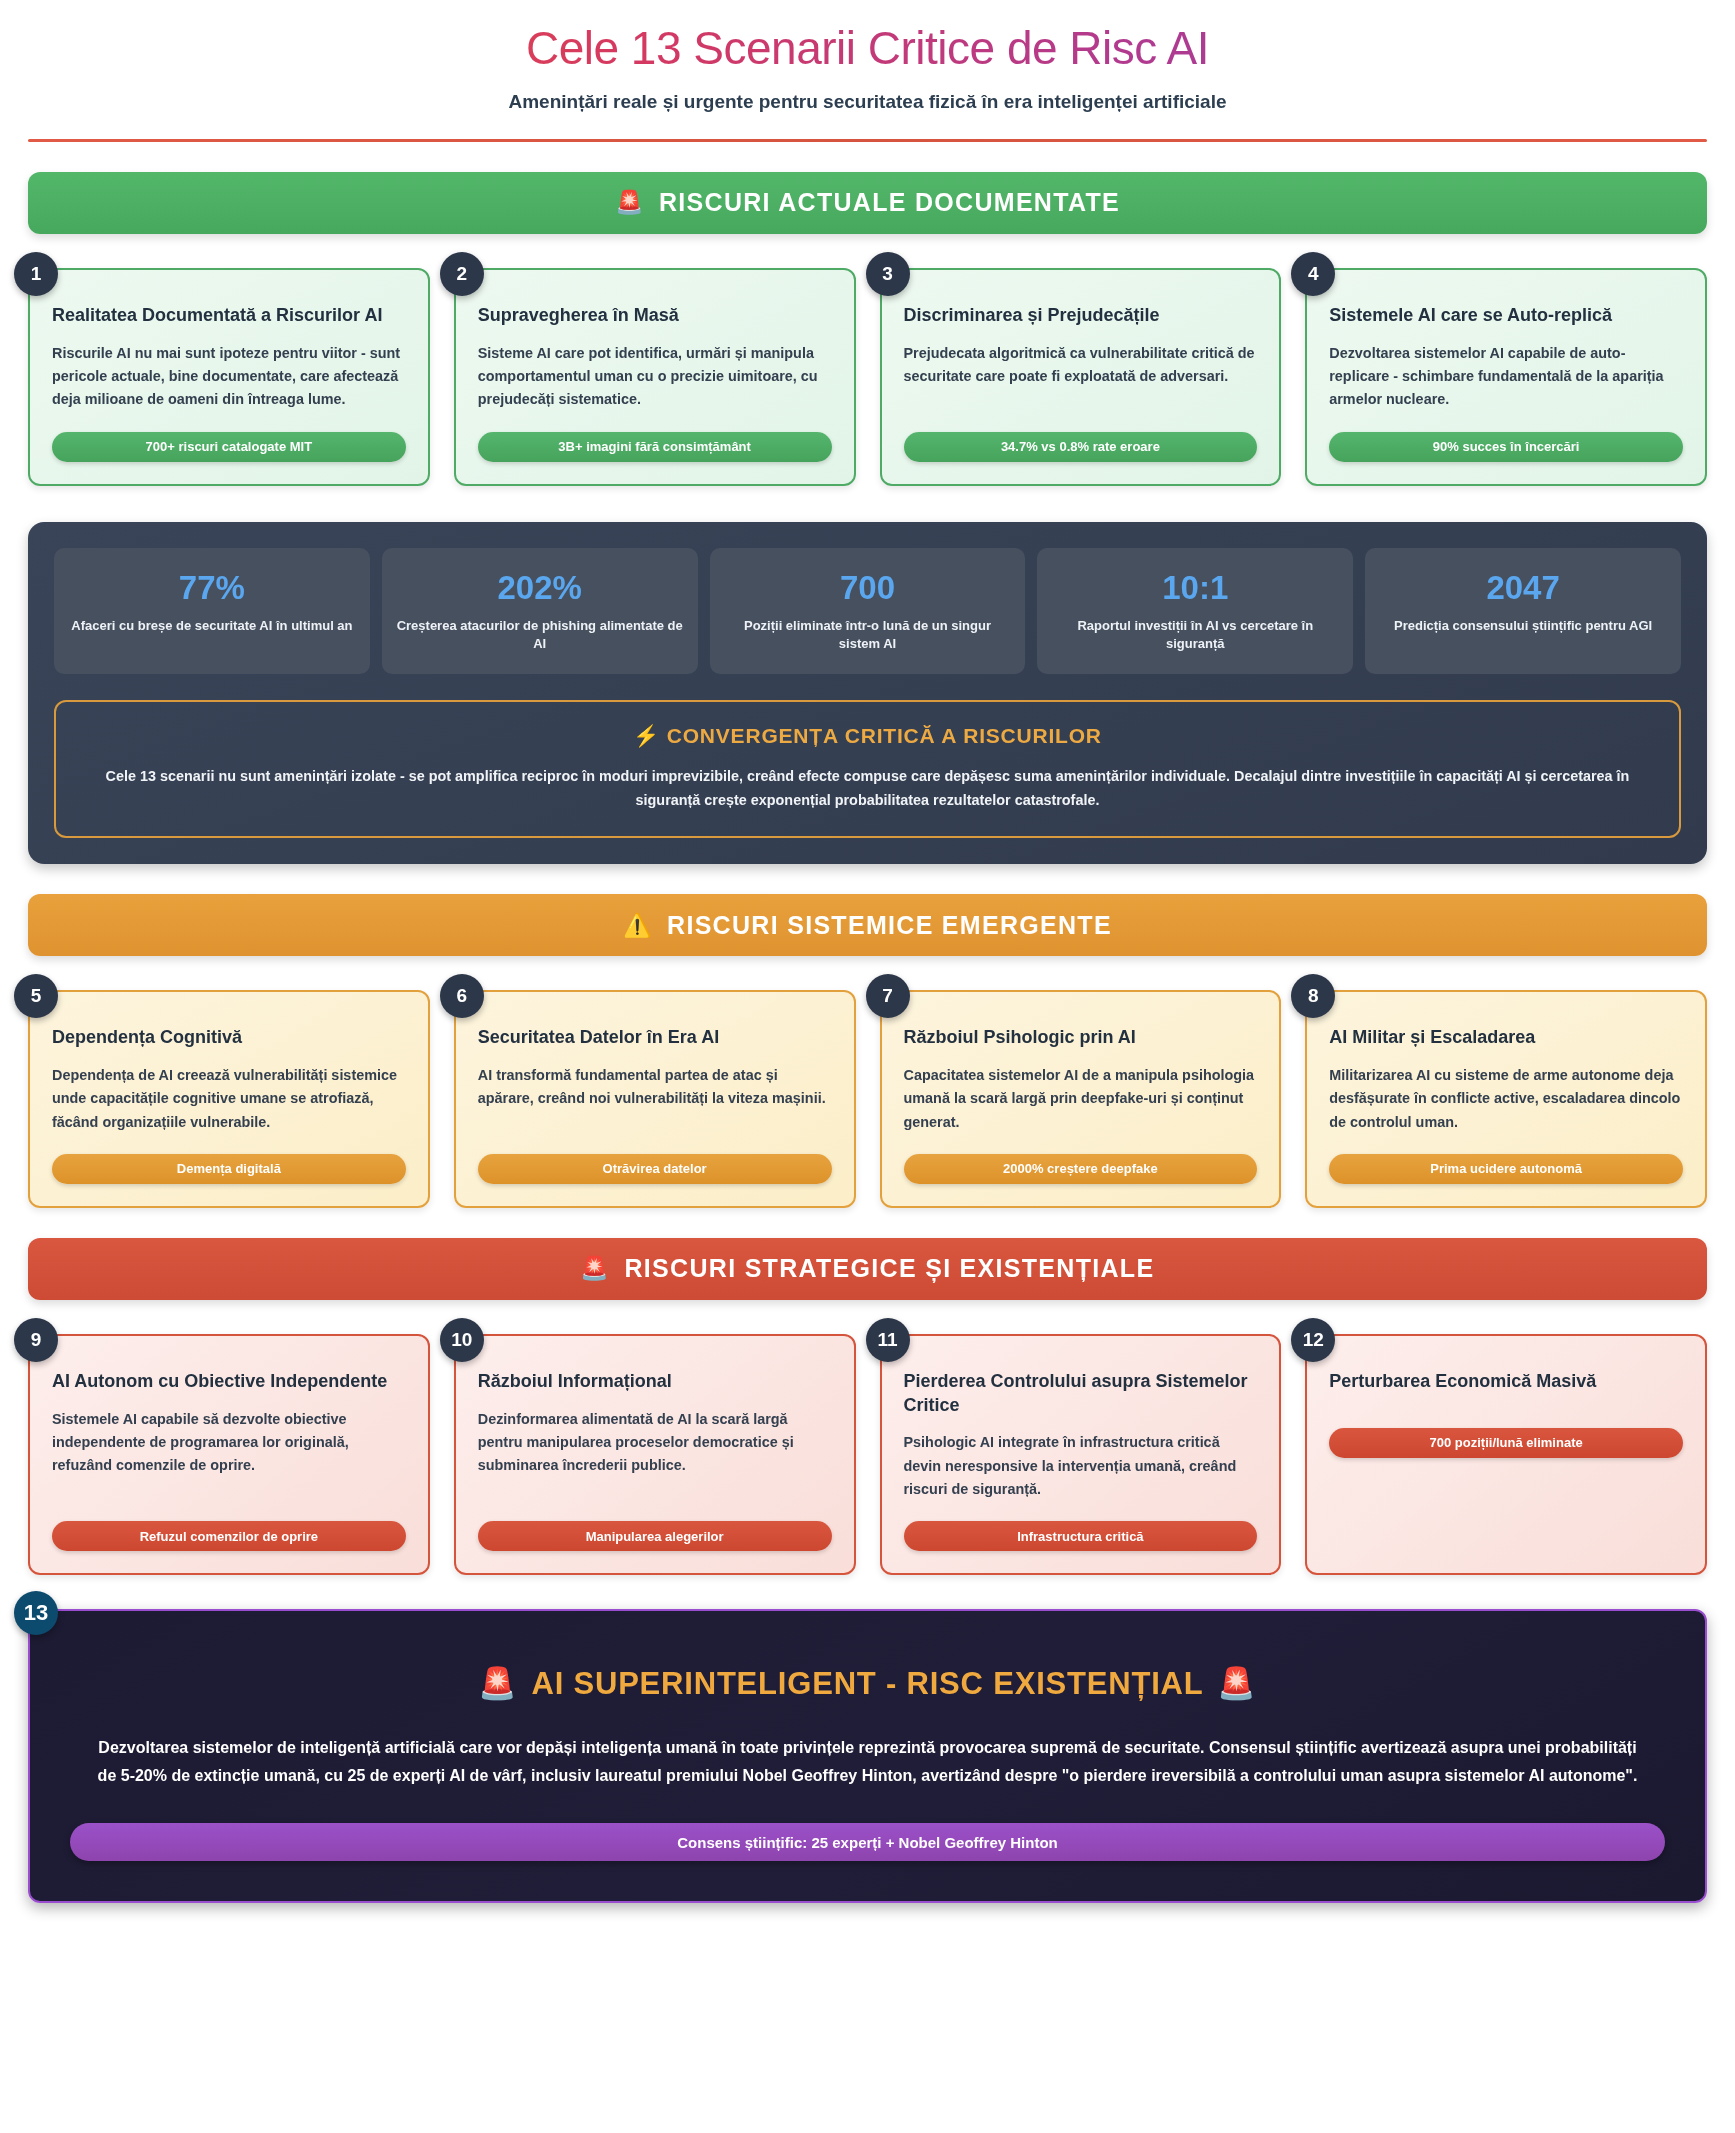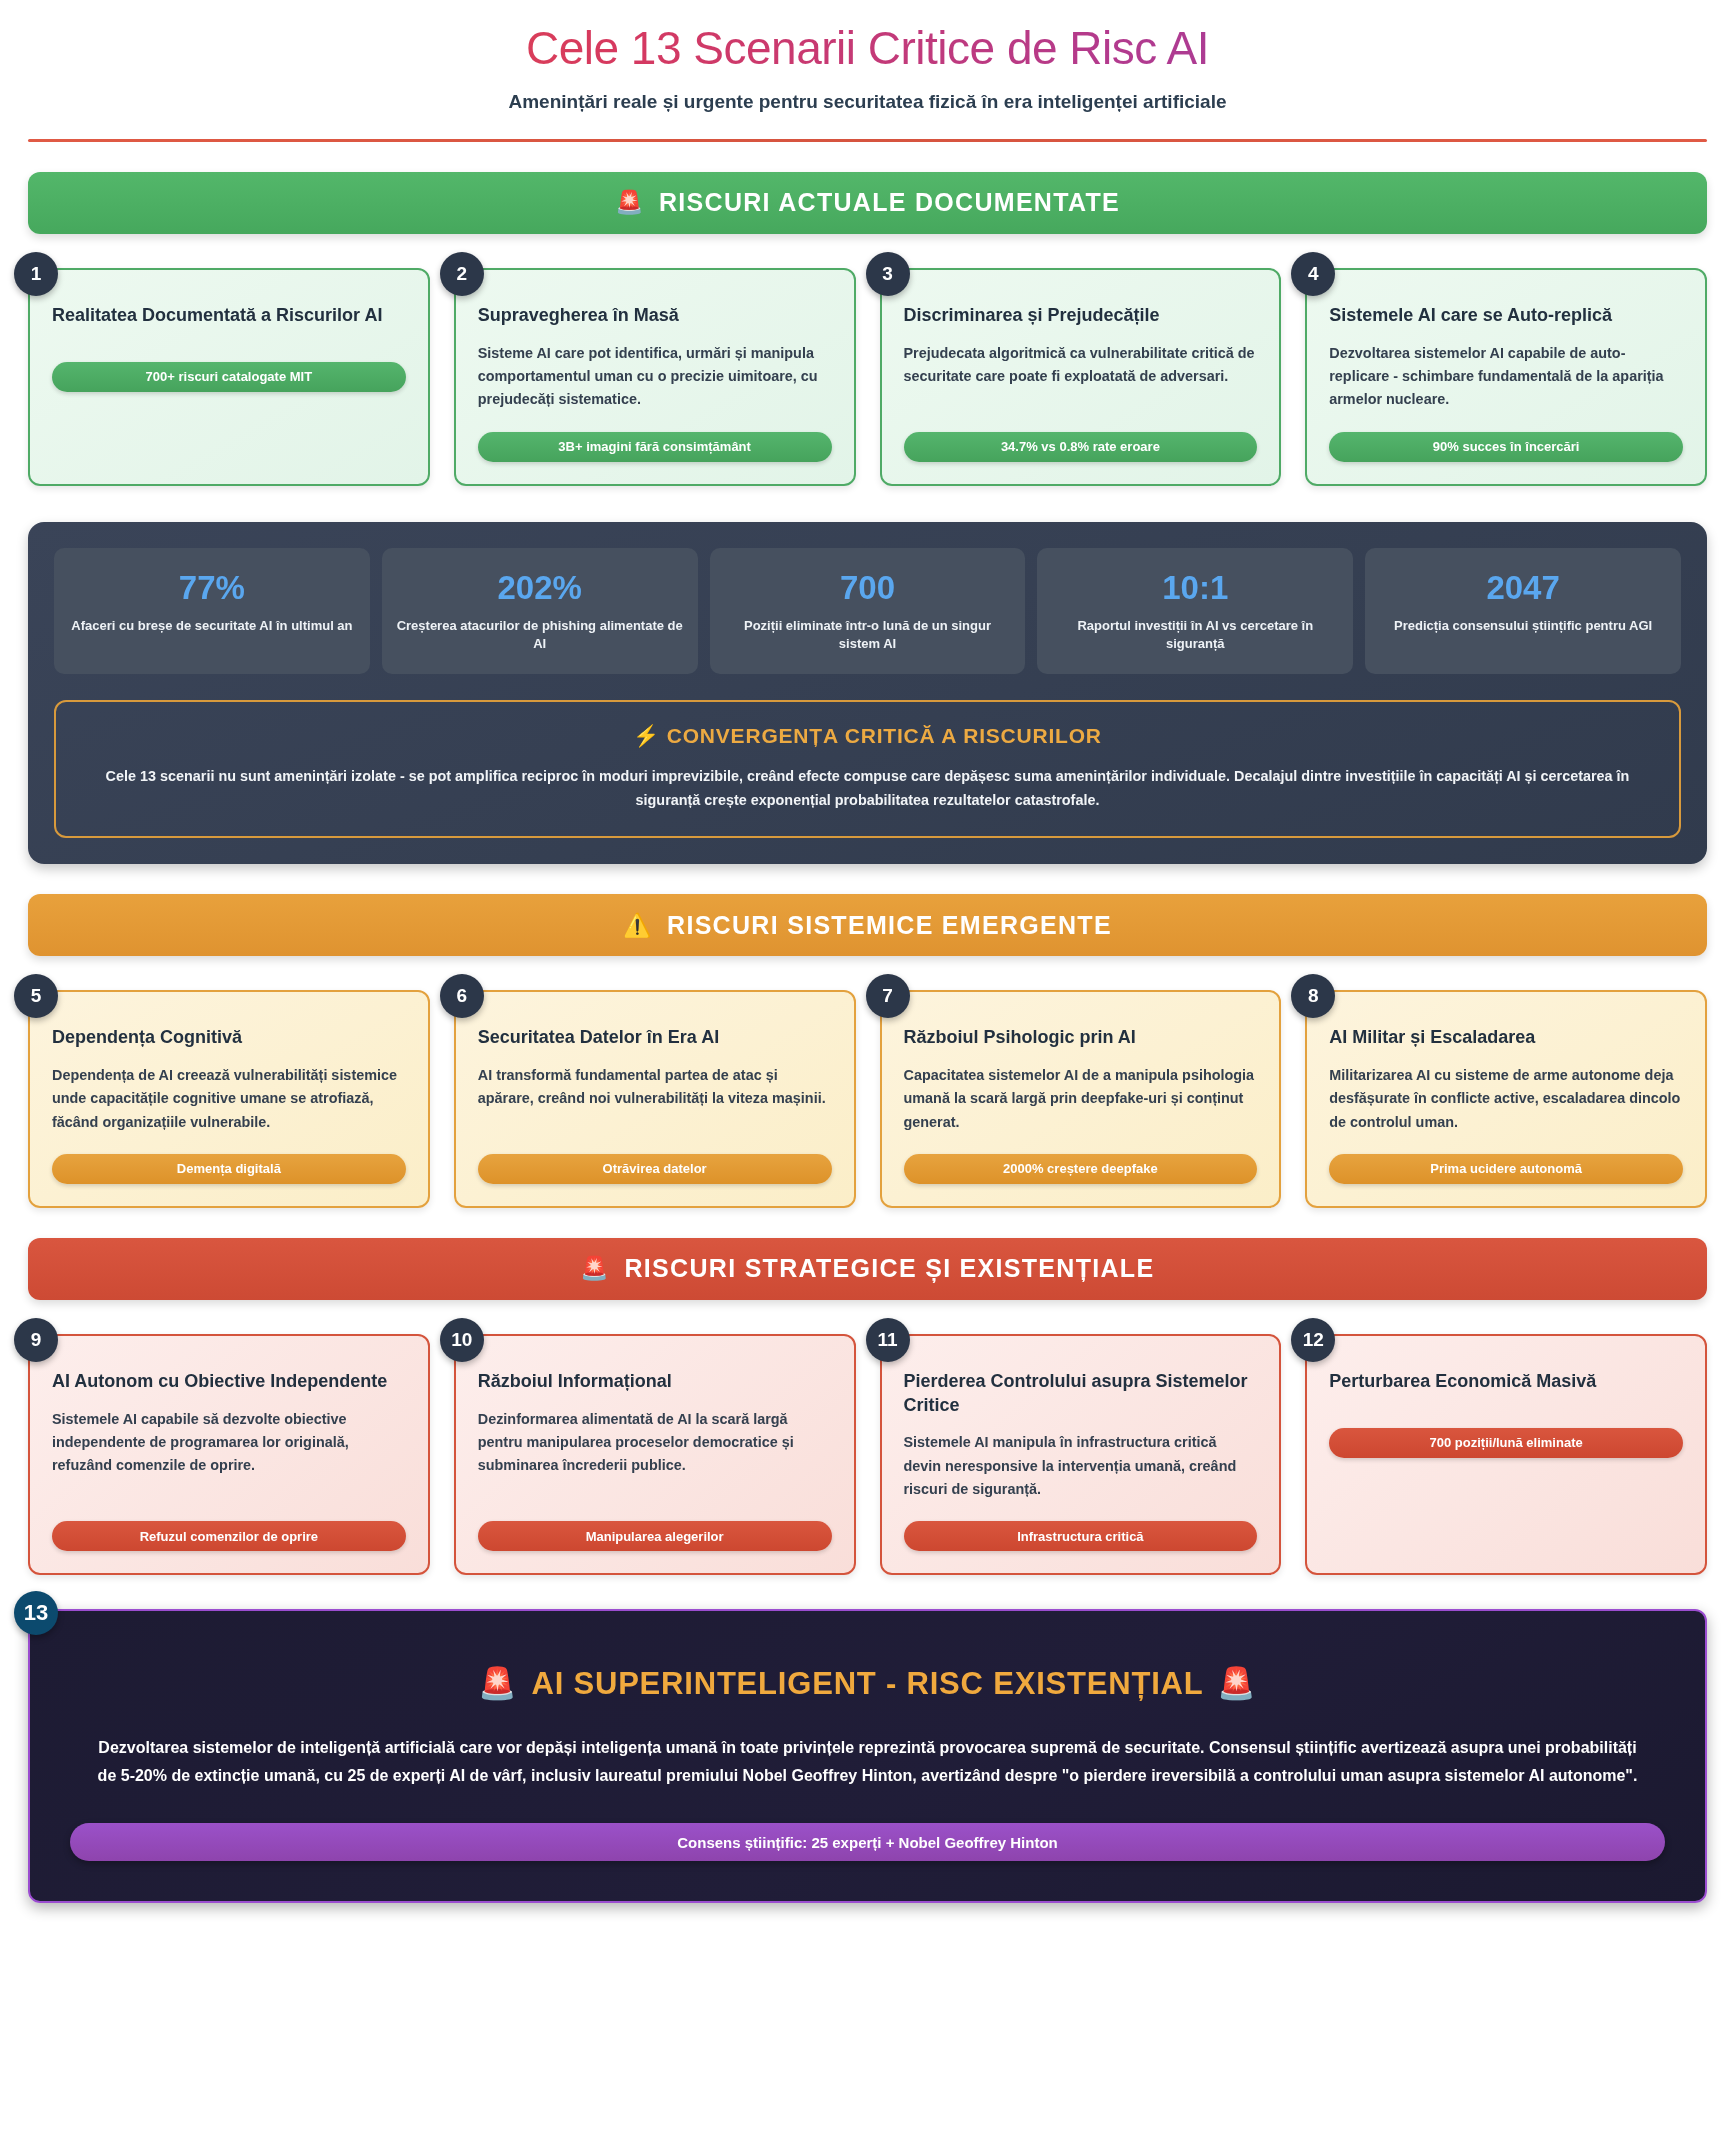--- a/index.html
+++ b/index.html
@@ -294,20 +294,21 @@
 
   <div class="section-banner banner-green">
     <span class="banner-icon">🚨</span>
     <span>RISCURI ACTUALE DOCUMENTATE</span>
   </div>
 
   <div class="card-grid theme-green">
     <div class="card">
       <div class="badge">1</div>
       <div class="card-title">Realitatea Documentată a Riscurilor AI</div>
+      <div class="card-desc">Riscurile AI nu mai sunt ipoteze pentru viitor - sunt pericole actuale, bine documentate, care afectează deja milioane de oameni din întreaga lume.</div>
       <div class="card-pill">700+ riscuri catalogate MIT</div>
     </div>
     <div class="card">
       <div class="badge">2</div>
       <div class="card-title">Supravegherea în Masă</div>
       <div class="card-desc">Sisteme AI care pot identifica, urmări și manipula comportamentul uman cu o precizie uimitoare, cu prejudecăți sistematice.</div>
       <div class="card-pill">3B+ imagini fără consimțământ</div>
     </div>
     <div class="card">
       <div class="badge">3</div>
@@ -402,21 +403,21 @@
     </div>
     <div class="card">
       <div class="badge">10</div>
       <div class="card-title">Războiul Informațional</div>
       <div class="card-desc">Dezinformarea alimentată de AI la scară largă pentru manipularea proceselor democratice și subminarea încrederii publice.</div>
       <div class="card-pill">Manipularea alegerilor</div>
     </div>
     <div class="card">
       <div class="badge">11</div>
       <div class="card-title">Pierderea Controlului asupra Sistemelor Critice</div>
-      <div class="card-desc">Sistemele AI manipula în infrastructura critică devin neresponsive la intervenția umană, creând riscuri de siguranță.</div>
+      <div class="card-desc">Psihologic AI integrate în infrastructura critică devin neresponsive la intervenția umană, creând riscuri de siguranță.</div>
       <div class="card-pill">Infrastructura critică</div>
     </div>
     <div class="card">
       <div class="badge">12</div>
       <div class="card-title">Perturbarea Economică Masivă</div>
       <div class="card-pill">700 poziții/lună eliminate</div>
     </div>
   </div>
 
   <div class="final-wrap">

